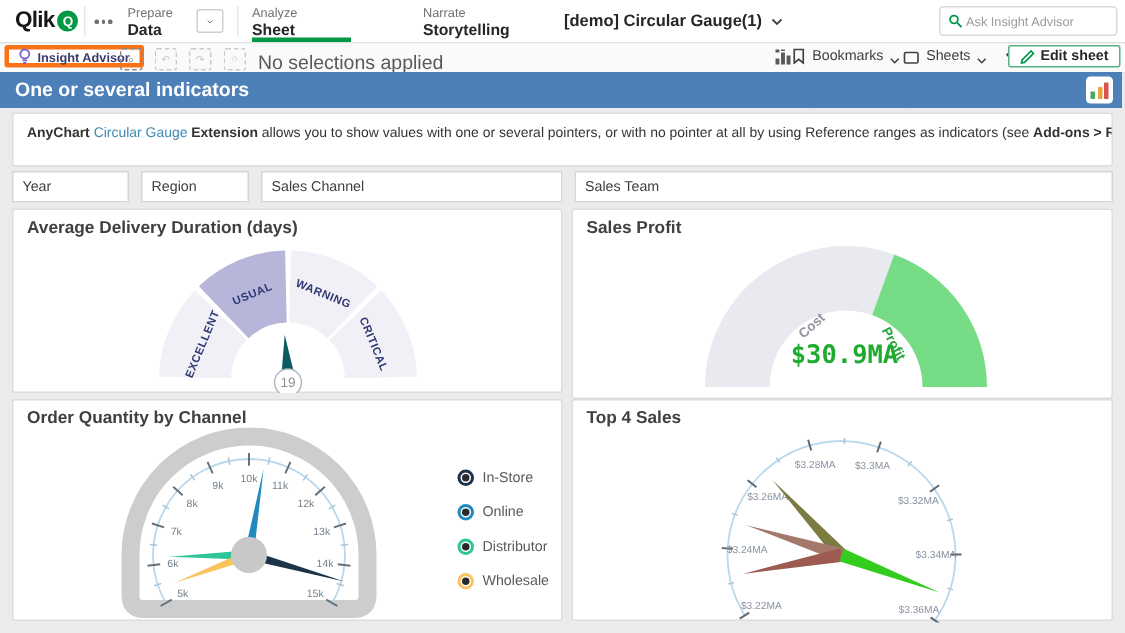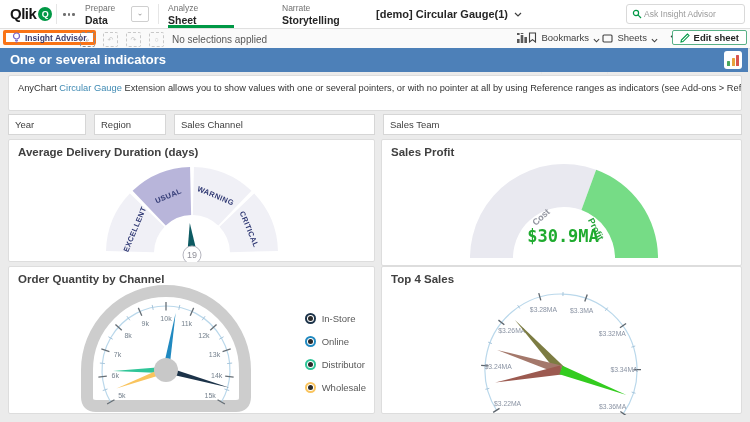--- a/index.html
+++ b/index.html
@@ -21,33 +21,33 @@
   .apptitle span{font-size:11px;font-weight:bold;color:#262626;}
   .searchbox{position:absolute;right:5px;top:4px;width:112px;height:18px;border:1px solid #d9d9d9;border-radius:3px;background:#fff;display:flex;align-items:center;padding-left:5px;}
   .searchbox input{border:0;outline:0;flex:1;font-size:8.5px;color:#404040;font-family:"Liberation Sans",sans-serif;background:transparent;min-width:0;}
   .searchbox input::placeholder{color:#9a9a9a;}
   
   .toolbar{position:absolute;left:0;top:29px;width:750px;height:19px;background:#fafafa;border-bottom:1px solid #dedede;}
   .ia-btn{position:absolute;left:3px;top:1px;height:15px;padding:0 6px;background:#fff;border:3px solid #f97316;border-radius:2px;display:flex;align-items:center;gap:4px;cursor:pointer;}
   .ia-btn span{font-size:8.5px;font-weight:bold;color:#3c3c6e;}
   .selicon{position:absolute;top:3px;width:13px;height:13px;border:1px dashed #c9c9c9;border-radius:2px;display:flex;align-items:center;justify-content:center;font-size:7px;color:#c4c4c4;cursor:pointer;}
   .selicon.dark{border-color:#8a8a8a;color:#6a6a6a;}
-  .selstatus{position:absolute;left:155px;top:5px;font-size:10px;color:#595959;}
+  .selstatus{position:absolute;left:155px;top:5px;font-size:13px;color:#595959;}
   .tb-right{position:absolute;top:3px;display:flex;align-items:flex-end;gap:4px;cursor:pointer;}
   .tb-right span{font-size:9.5px;color:#404040;}
   .editbtn{position:absolute;right:3px;top:1px;height:15px;padding:0 7px;border:1px solid #57b086;border-radius:2px;background:#fff;display:flex;align-items:center;gap:4px;cursor:pointer;}
   .editbtn span{font-size:9.5px;font-weight:bold;color:#262626;}
   
   .sheetbar{position:absolute;left:0;top:48px;width:748px;height:24px;background:#4d80b8;}
   .sheetbar .t{position:absolute;left:10px;top:4px;font-size:13px;font-weight:bold;color:#fff;}
   .chartico{position:absolute;right:6px;top:3px;width:18px;height:18px;background:#fff;border-radius:3px;display:flex;align-items:flex-end;justify-content:center;gap:1.5px;padding-bottom:3px;box-sizing:border-box;}
   .chartico i{display:block;width:3px;border-radius:.5px;}
   
   .desc{position:absolute;left:8px;top:75px;width:734px;height:36px;background:#fff;border:1px solid #ddd;border-radius:2px;box-sizing:border-box;font-size:9.3px;color:#333;padding:7px 9px;white-space:nowrap;overflow:hidden;}
-  .desc .b{font-weight:normal;}
+  .desc .b{font-weight:bold;}
   .desc .lnk{color:#3f8ab3;cursor:pointer;}
   
   .filter{position:absolute;top:114px;height:21px;background:#fff;border:1px solid #d6d6d6;box-sizing:border-box;font-size:9.5px;color:#404040;line-height:19px;padding-left:6px;cursor:pointer;}
   
   .panel{position:absolute;background:#fff;border:1px solid #ddd;border-radius:2px;box-sizing:border-box;}
   .panel h3{margin:0;padding:6px 9px 0;font-size:11.5px;font-weight:bold;color:#404040;}
   .panel svg{position:absolute;left:0;}
   .legend{position:absolute;right:8px;top:40px;}
   .legend .row{display:flex;align-items:center;gap:6px;height:23px;cursor:pointer;}
   .legend .mk{position:relative;width:11px;height:11px;border-radius:50%;}

